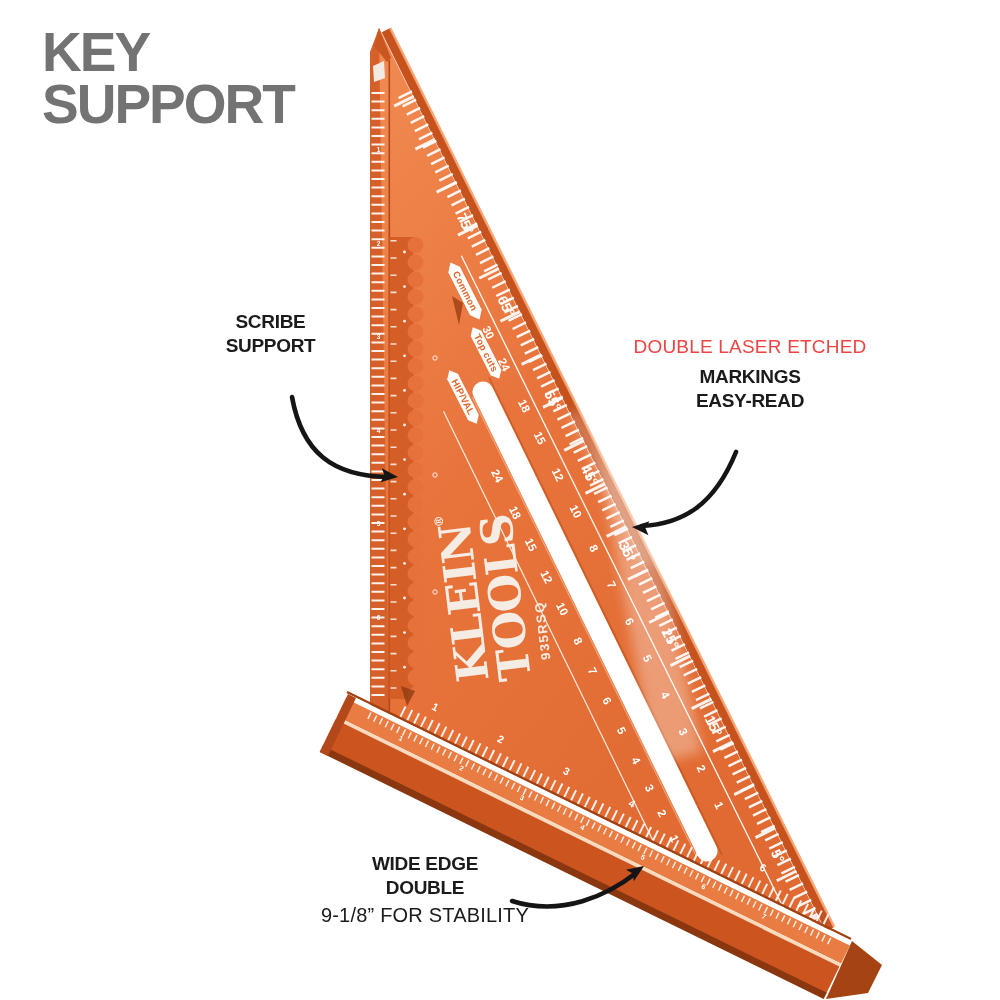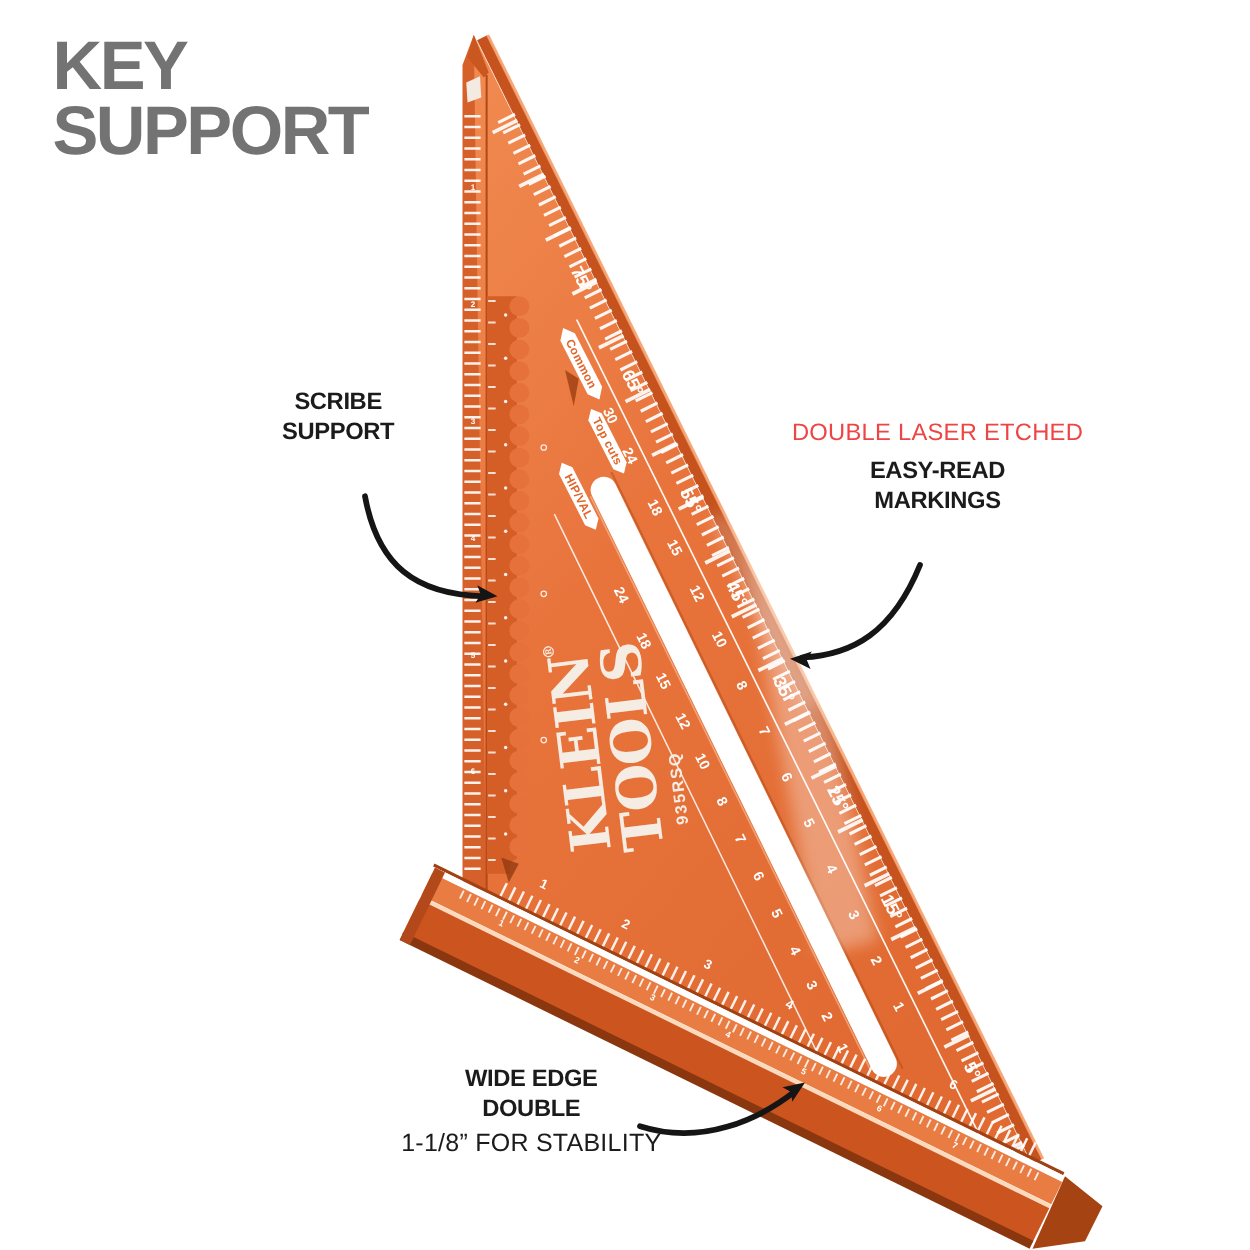--- a/index.html
+++ b/index.html
@@ -237,22 +237,22 @@
     <div>SUPPORT</div>
   </div>
 
   <div class="callout" id="callout-scribe">
     <div class="co-h">SCRIBE</div>
     <div class="co-h">SUPPORT</div>
   </div>
 
   <div class="callout" id="callout-markings">
     <div class="co-kicker">DOUBLE LASER ETCHED</div>
+    <div class="co-h">MARKINGS</div>
     <div class="co-h">EASY-READ</div>
-    <div class="co-h">MARKINGS</div>
   </div>
 
   <div class="callout" id="callout-support">
     <div class="co-h">WIDE EDGE</div>
     <div class="co-h">DOUBLE</div>
-    <div class="co-sub">1-1/8” FOR STABILITY</div>
+    <div class="co-sub">9-1/8” FOR STABILITY</div>
   </div>
 </div>
 
 </body></html>

